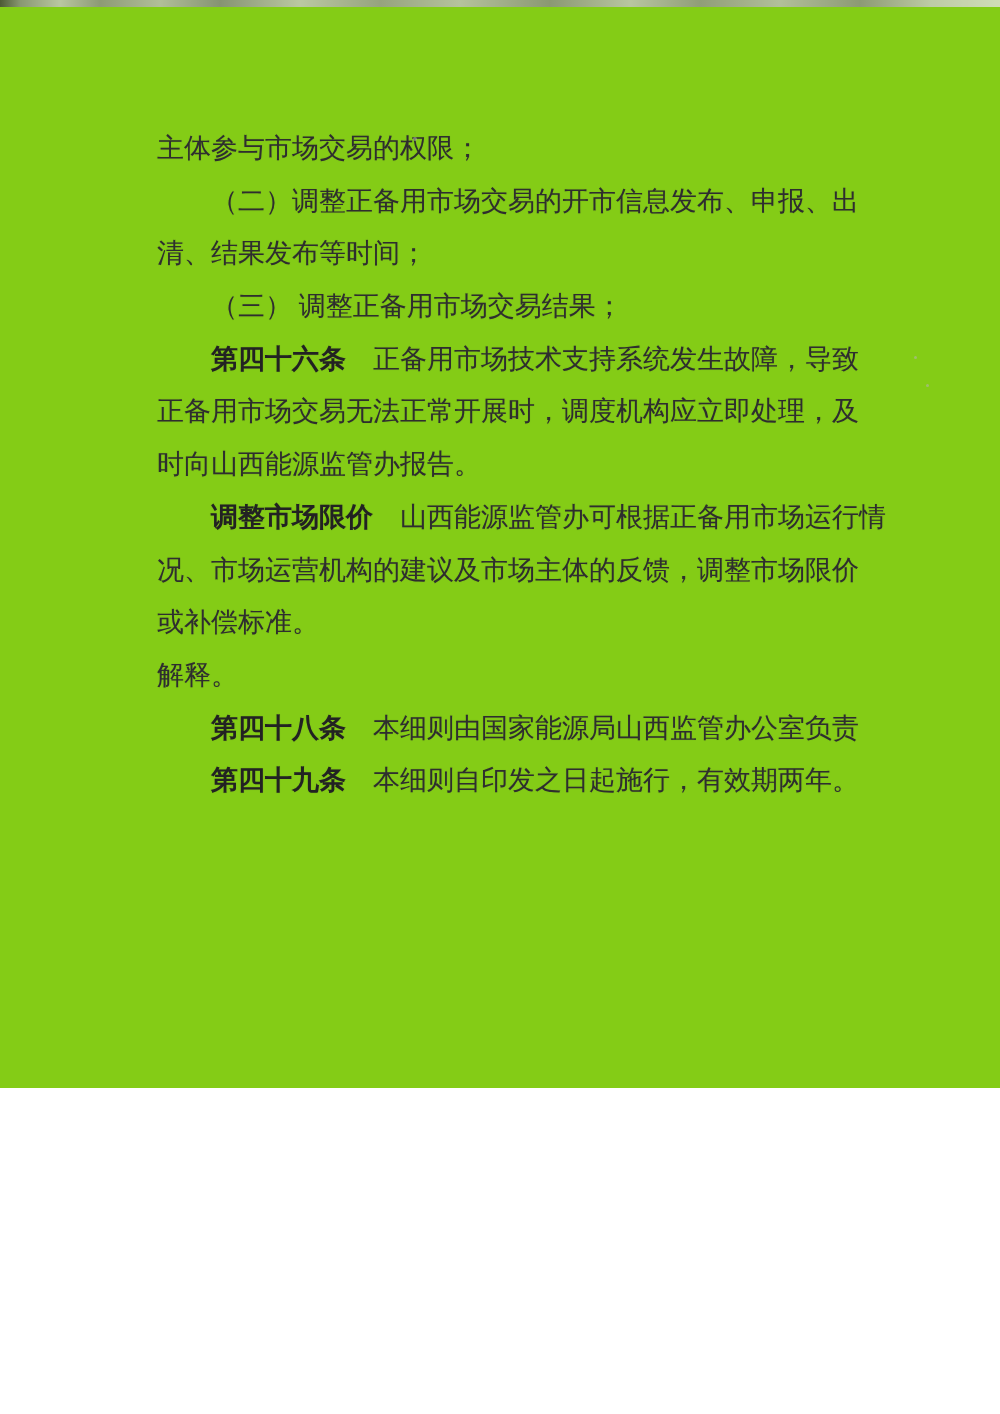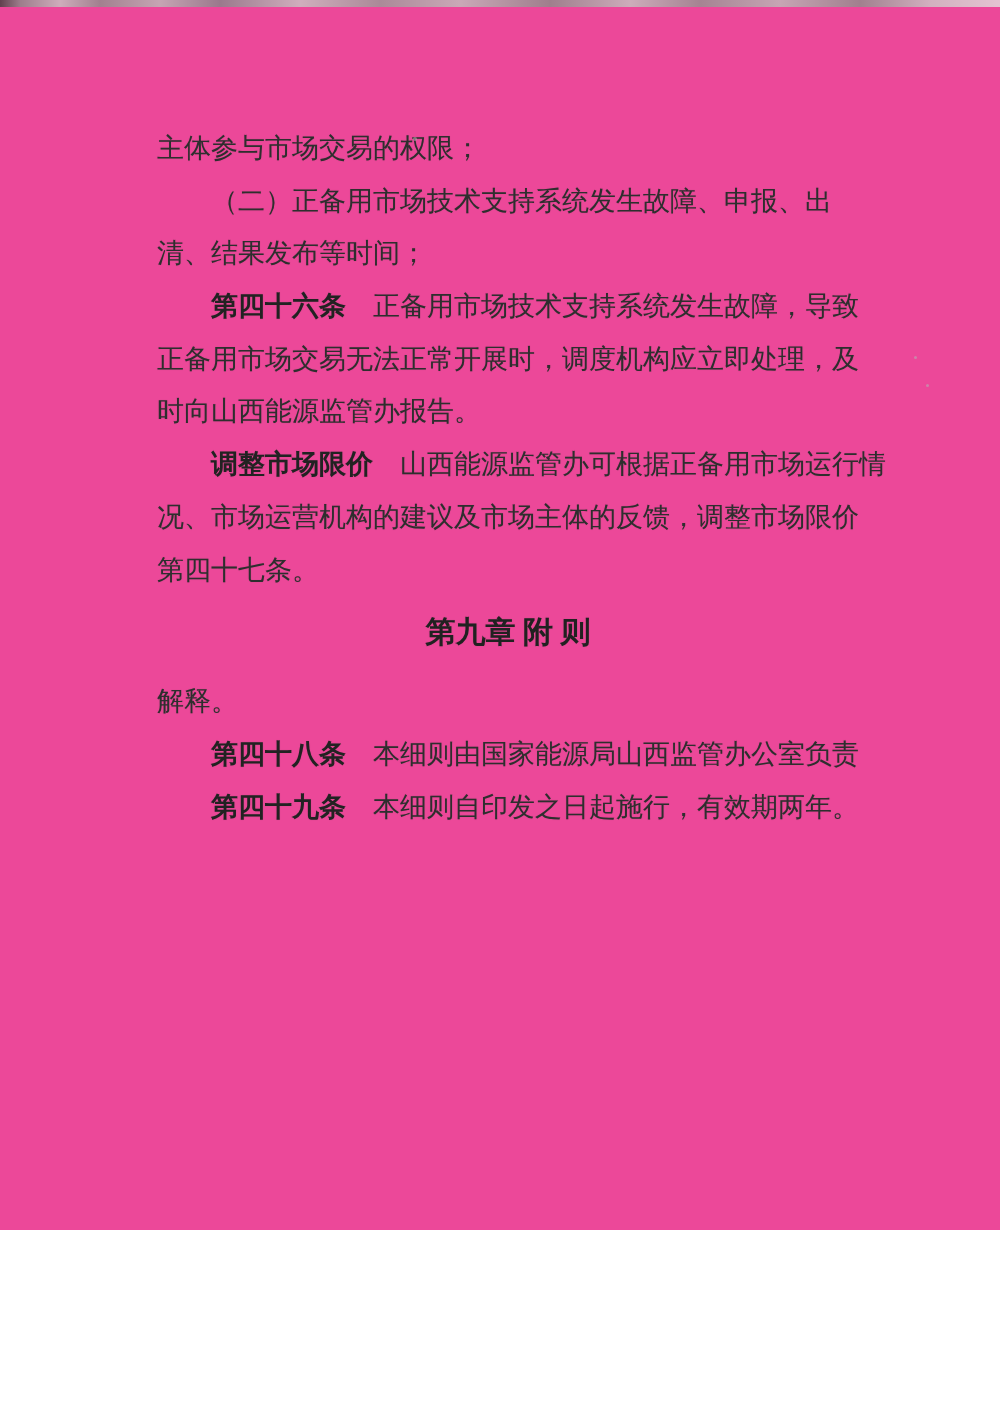--- a/index.html
+++ b/index.html
@@ -3,22 +3,22 @@
 <meta charset="utf-8">
 <style>
   html, body {
     margin: 0;
     padding: 0;
     background: #ffffff;
   }
   .page {
     position: relative;
     width: 1000px;
-    height: 1230px;
-    background: #ec4899;
+    height: 1088px;
+    background: #84cc16;
     overflow: hidden;
     font-family: "Liberation Serif", "DejaVu Serif", serif;
   }
   
   .scan-edge {
     position: absolute;
     top: 0; left: 0;
     width: 100%; height: 7px;
     background: linear-gradient(to right,
       #3f3e3c 0%, #8a8a88 2%, #c7c6c4 6%, #908f8d 10%, #bdbcba 16%,
@@ -73,29 +73,29 @@
   }
 </style>
 </head>
 <body>
 
 <div class="page">
   <div class="scan-edge"></div>
 
   <div class="content">
       <div class="line">主体参与市场交易的权限；</div>
-      <div class="line indent">（二）正备用市场技术支持系统发生故障、申报、出</div>
+      <div class="line indent">（二）调整正备用市场交易的开市信息发布、申报、出</div>
       <div class="line">清、结果发布等时间；</div>
+      <div class="line indent">（三） 调整正备用市场交易结果；</div>
       <div class="line indent"><span class="bold">第四十六条</span>　正备用市场技术支持系统发生故障，导致</div>
       <div class="line">正备用市场交易无法正常开展时，调度机构应立即处理，及</div>
       <div class="line">时向山西能源监管办报告。</div>
       <div class="line indent"><span class="bold">调整市场限价</span>　山西能源监管办可根据正备用市场运行情</div>
       <div class="line">况、市场运营机构的建议及市场主体的反馈，调整市场限价</div>
-      <div class="line">第四十七条。</div>
-      <div class="heading">第九章 附 则</div>
+      <div class="line">或补偿标准。</div>
       <div class="line">解释。</div>
       <div class="line indent"><span class="bold">第四十八条</span>　本细则由国家能源局山西监管办公室负责</div>
       <div class="line indent"><span class="bold">第四十九条</span>　本细则自印发之日起施行，有效期两年。</div>
     </div>
 
   <div class="page-number">14</div>
 
   <div class="speck" style="left:413px; top:137px; width:4px; height:4px;"></div>
   <div class="speck" style="left:914px; top:356px; width:3px; height:3px;"></div>
   <div class="speck" style="left:926px; top:384px; width:3px; height:3px;"></div>

